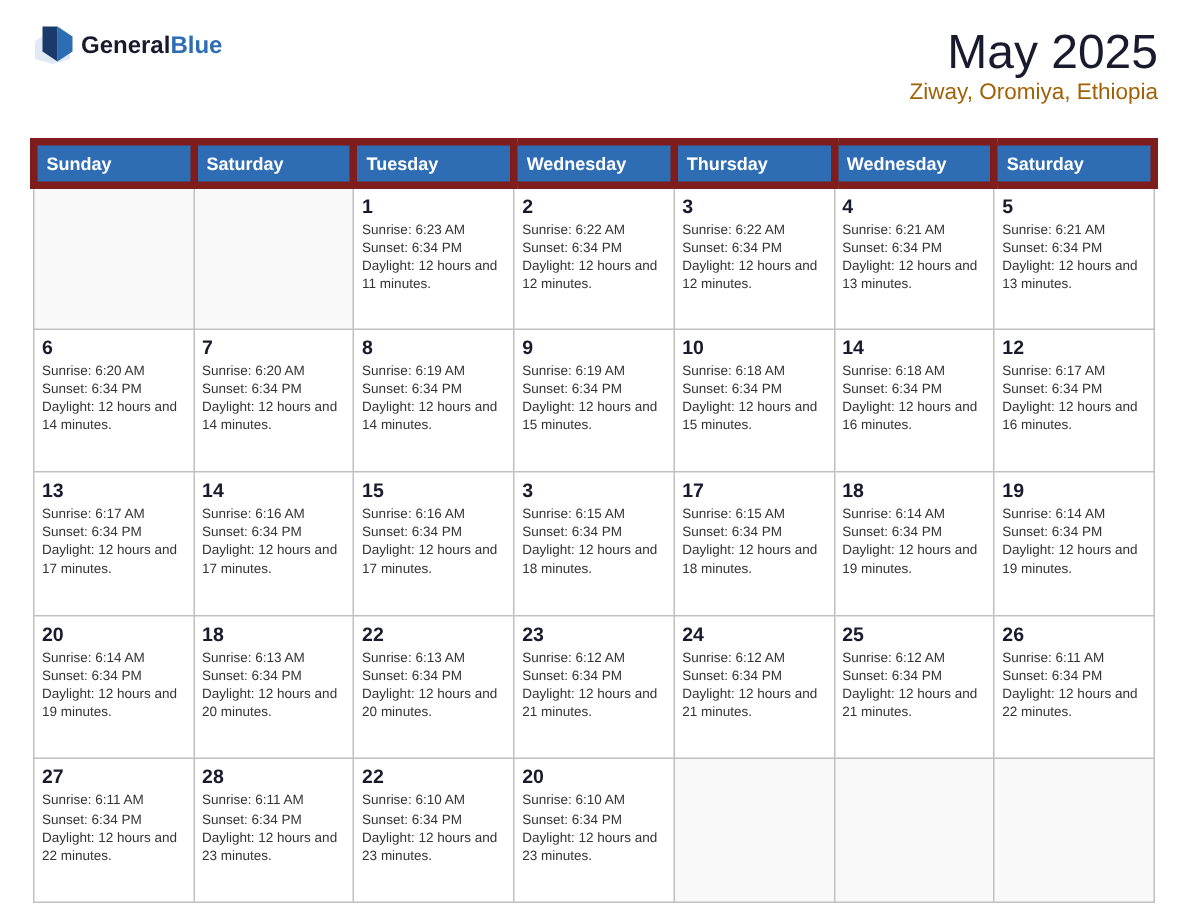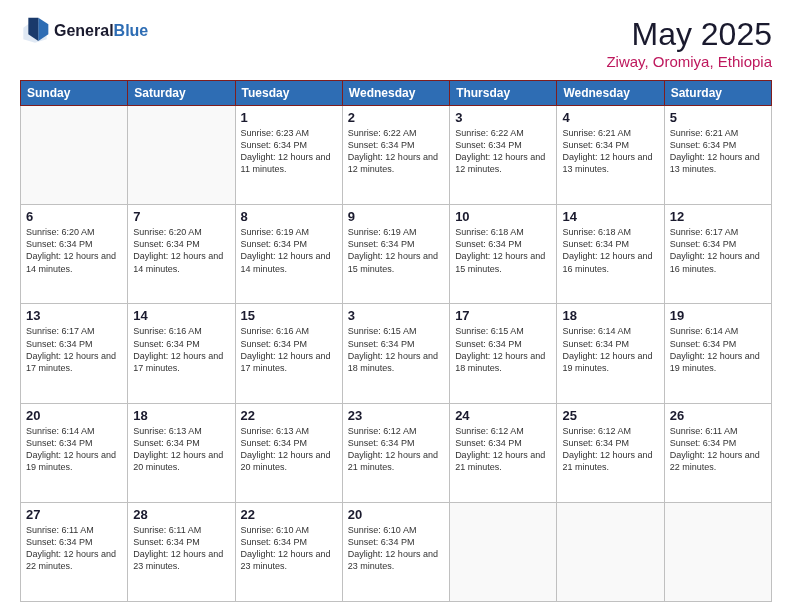--- a/index.html
+++ b/index.html
@@ -14,55 +14,55 @@
       width: 792px;
       height: 612px;
       padding: 16px 20px 10px 20px;
       display: flex;
       flex-direction: column;
     }
     .header {
       display: flex;
       justify-content: space-between;
       align-items: flex-start;
-      margin-bottom: 10px;
+      margin-bottom: 22px;
     }
     .logo {
       display: flex;
       align-items: center;
     }
     .logo-icon {
       width: 30px;
       height: 30px;
       margin-right: 4px;
     }
     .title-block {
       text-align: right;
     }
     .main-title {
       font-size: 32px;
       font-weight: normal;
       color: #1a1a2e;
     }
     .subtitle {
       font-size: 15px;
-      color: #be185d;
+      color: #a16207;
     }
     .calendar {
       width: 100%;
       border-collapse: collapse;
       flex: 1;
     }
     .calendar th {
       background: #2e6db4;
       color: #fff;
       font-size: 12px;
       font-weight: bold;
       padding: 5px 6px;
-      border: 1px solid #7f1d1d;
+      border: 5px solid #7f1d1d;
       text-align: left;
     }
     .calendar td {
       border: 1px solid #c0c0c0;
       vertical-align: top;
       padding: 4px 5px;
       width: calc(100% / 7);
       font-size: 9.5px;
       color: #333;
       height: 80px;

